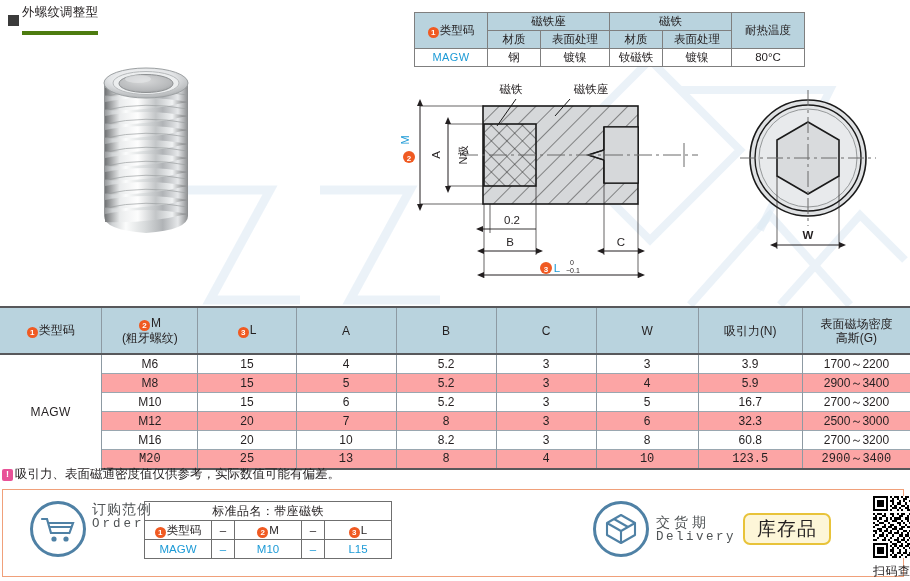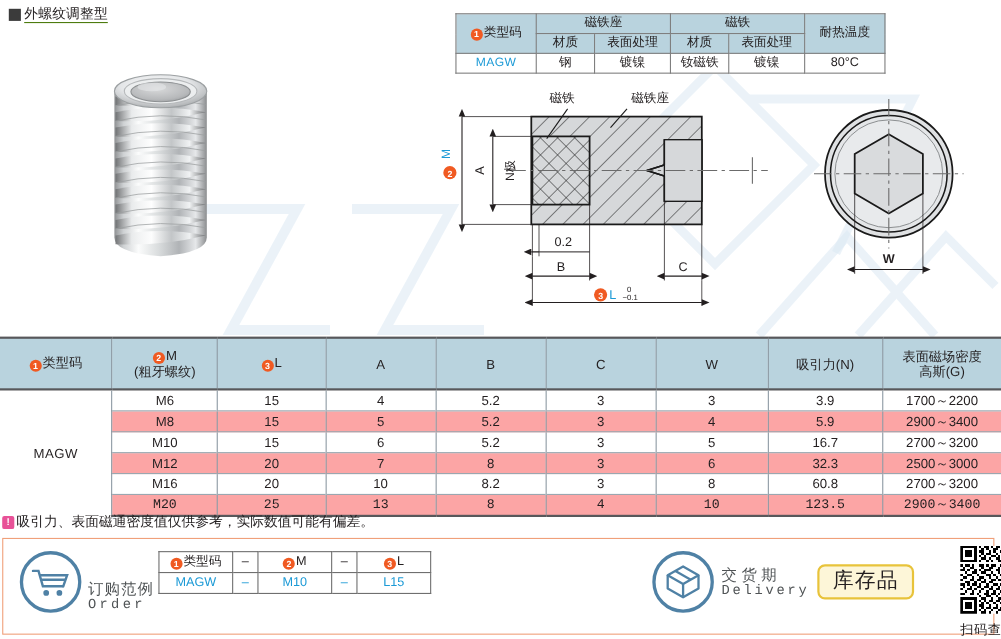--- a/index.html
+++ b/index.html
@@ -14,21 +14,21 @@
   }
   .page{position:absolute;left:0;top:0;width:910px;height:581px;}
 
   
   .watermark{position:absolute;inset:0;pointer-events:none;z-index:0;overflow:hidden;}
   .wm-svg{position:absolute;opacity:.55;}
 
   
   .title-row{position:absolute;left:8px;top:6px;display:flex;align-items:center;gap:3px;z-index:3;}
   .title-sq{width:11px;height:11px;background:#3b3b3b;display:inline-block;}
-  .title-text{font-size:12.5px;color:#231f20;letter-spacing:.2px;border-bottom:1px solid #4d7c0f;padding-bottom:1px;line-height:13px;}
+  .title-text{font-size:12.5px;color:#231f20;letter-spacing:.2px;border-bottom:4px solid #4d7c0f;padding-bottom:12px;line-height:13px;}
 
   
   .photo{position:absolute;left:86px;top:58px;width:120px;height:185px;z-index:2;}
 
   
   .spec-table{position:absolute;left:414px;top:12px;border-collapse:collapse;z-index:3;
     font-size:11px;background:#fff;}
   .spec-table th,.spec-table td{border:1px solid #7f7f7f;text-align:center;
      padding:0;height:17px;line-height:17px;font-weight:normal;color:#231f20;}
   .spec-table th{background:#b9d3de;font-size:11.5px;}
@@ -77,21 +77,21 @@
 
   
   .note{position:absolute;left:2px;top:466px;z-index:3;display:flex;align-items:center;gap:1px;
     font-size:12.5px;color:#231f20;}
 
   
   .bottom{position:absolute;left:2px;top:489px;width:902px;height:88px;
     border:1px solid #f0a07a;box-sizing:border-box;z-index:3;background:#fff;}
   .bottom-inner{position:relative;width:100%;height:100%;}
 
-  .order-block{position:absolute;left:15px;top:11px;display:flex;align-items:flex-end;gap:6px;}
+  .order-block{position:absolute;left:27px;top:11px;display:flex;align-items:flex-start;gap:6px;}
   .circ-icon{width:56px;height:56px;border-radius:50%;border:3px solid #4f81a5;
      display:flex;align-items:center;justify-content:center;box-sizing:border-box;}
   .ord-label{display:flex;flex-direction:column;line-height:1.15;}
   .ord-cn{font-size:14px;color:#4f5355;letter-spacing:1px;}
   .ord-en{font-size:12.5px;color:#4f5355;letter-spacing:3px;font-family:"Liberation Mono","DejaVu Sans Mono",monospace;}
 
   .order-table{position:absolute;left:141px;top:11px;border-collapse:collapse;font-size:11.5px;}
   .order-table td,.order-table th{border:1px solid #6f6f6f;text-align:center;height:18px;
     line-height:18px;font-weight:normal;padding:0 2px;color:#231f20;}
   .order-table .std-name{font-size:12px;letter-spacing:.4px;}
@@ -444,20 +444,23 @@
           </svg>
         </div>
         <div class="ord-label">
           <span class="ord-cn">订购范例</span>
           <span class="ord-en">Order</span>
         </div>
       </div>
 
       <table class="order-table">
         <tbody>
+            <tr>
+          <td class="std-name" colspan="5">标准品名：带座磁铁</td>
+        </tr>
         <tr>
           <td class="ot-col">
             <span class="badge">1</span><span>类型码</span>
           </td>
           <td class="ot-dash">–</td>
           <td class="ot-col">
             <span class="badge">2</span><span>M</span>
           </td>
           <td class="ot-dash">–</td>
           <td class="ot-col">

